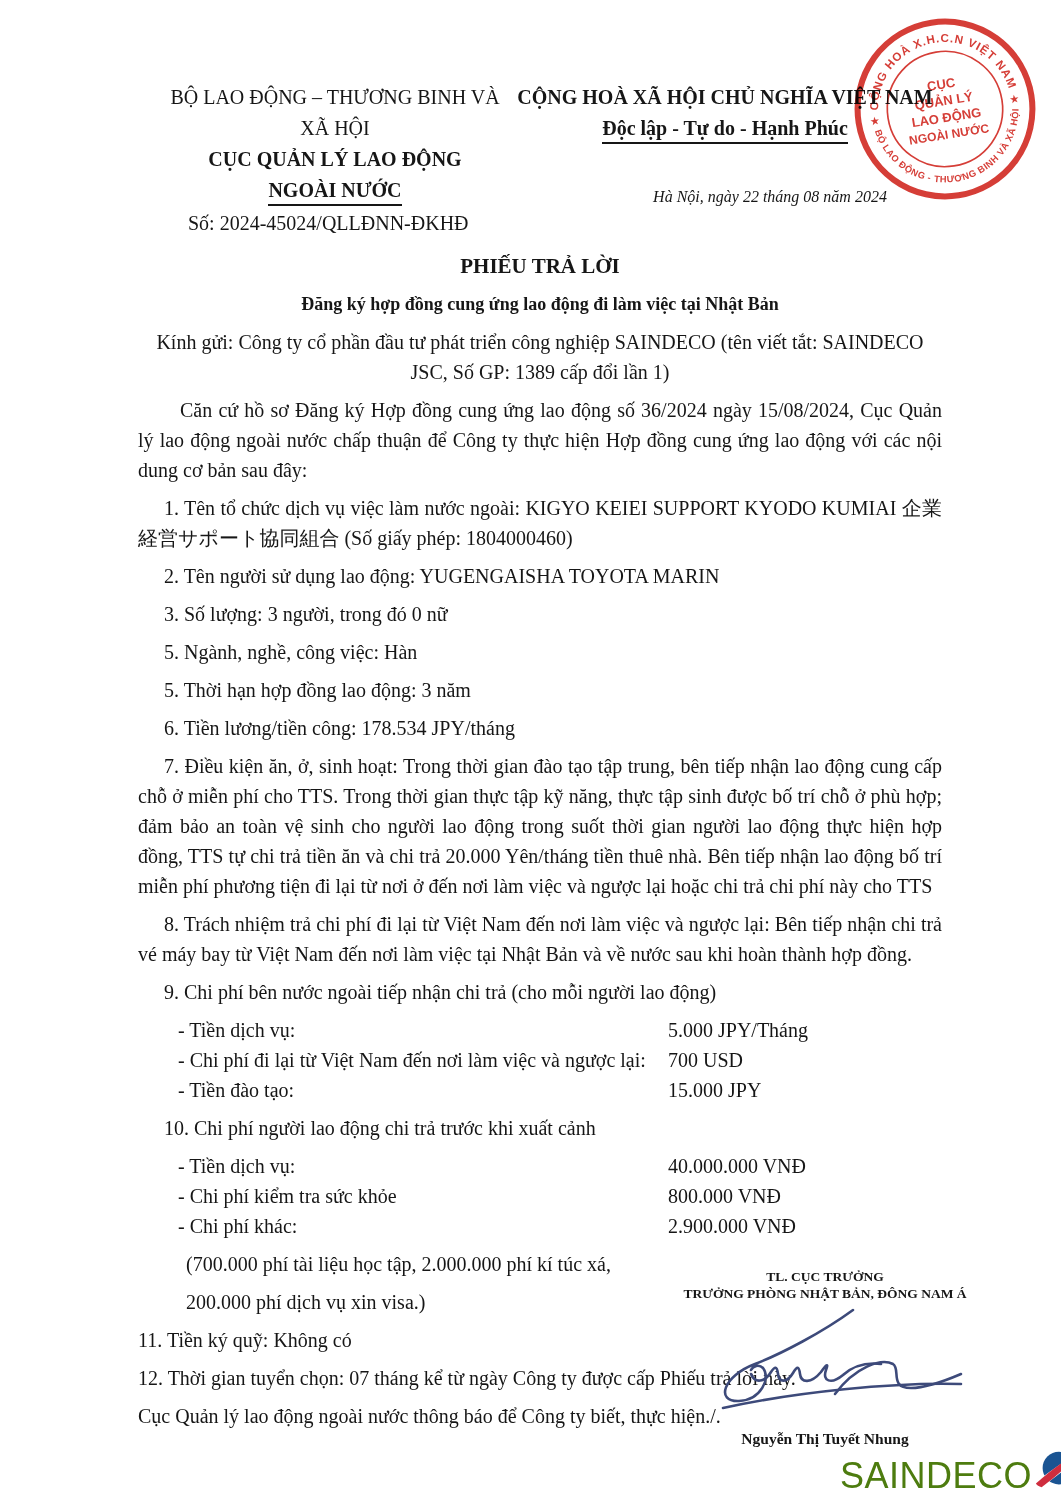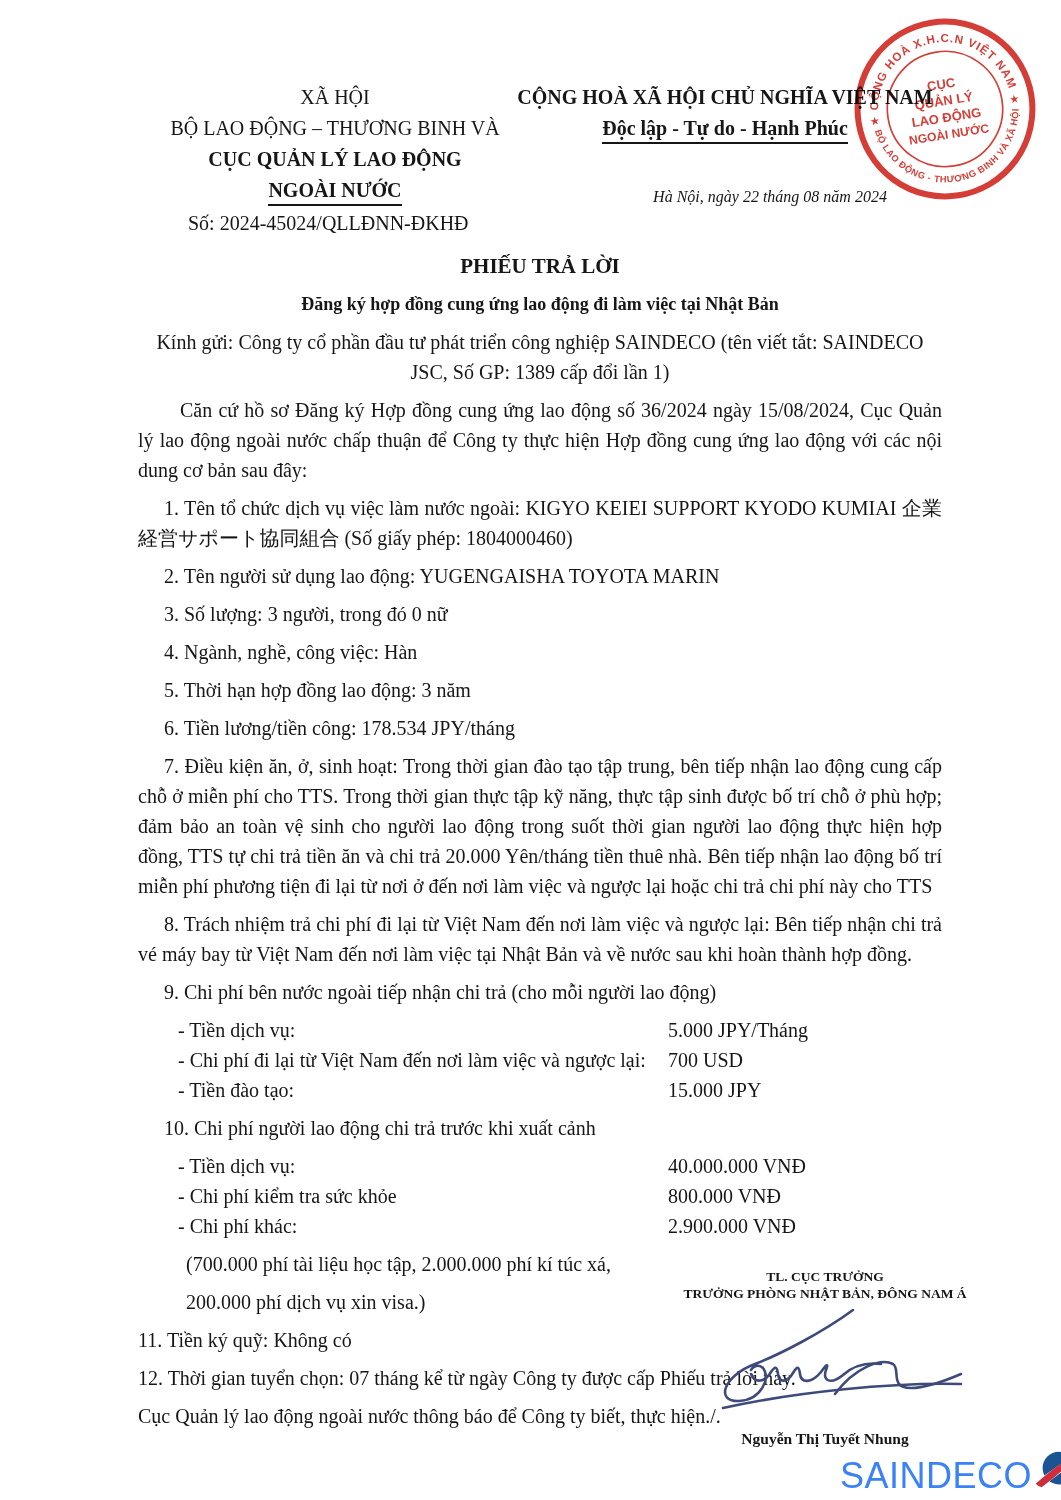--- a/index.html
+++ b/index.html
@@ -48,32 +48,32 @@
   
   .sig { position:absolute; left:660px; top:1268px; width:330px; text-align:center; }
   .sig-t1 { font-weight:bold; font-size:13.5px; line-height:17px; }
   .sig-t2 { font-weight:bold; font-size:13.5px; line-height:17px; white-space:nowrap; }
   .sig-draw { margin:2px auto 0; display:block; }
   .sig-name { font-weight:bold; font-size:15.5px; margin-top:16px; }
   
   .logo { position:absolute; left:840px; top:1447px; display:flex; align-items:flex-start; }
   .logo-text {
     font-family:"Liberation Sans", sans-serif; font-size:36px; line-height:46px;
-    color:#3b82f6; letter-spacing:0.5px; margin-top:6px;
+    color:#4d7c0f; letter-spacing:0.5px; margin-top:6px;
   }
   .logo-icon { margin-left:2px; }
 </style>
 </head>
 <body>
 
 <div class="page">
 
   <div class="org">
+    <div>BỘ LAO ĐỘNG – THƯƠNG BINH VÀ</div>
     <div>XÃ HỘI</div>
-    <div>BỘ LAO ĐỘNG – THƯƠNG BINH VÀ</div>
     <div class="dept">CỤC QUẢN LÝ LAO ĐỘNG</div>
     <div class="dept"><span class="u">NGOÀI NƯỚC</span></div>
   </div>
   <div class="doc-number">Số: 2024-45024/QLLĐNN-ĐKHĐ</div>
 
   <div class="national">
     <div>CỘNG HOÀ XÃ HỘI CHỦ NGHĨA VIỆT NAM</div>
     <div><span class="u">Độc lập - Tự do - Hạnh Phúc</span></div>
   </div>
   <div class="date-line">Hà Nội, ngày 22 tháng 08 năm 2024</div>
@@ -101,21 +101,21 @@
 
   <div class="doc">
     <p class="title-main">PHIẾU TRẢ LỜI</p>
     <p class="title-sub">Đăng ký hợp đồng cung ứng lao động đi làm việc tại Nhật Bản</p>
     <p class="recipient">Kính gửi: Công ty cổ phần đầu tư phát triển công nghiệp SAINDECO (tên viết tắt: SAINDECO JSC, Số GP: 1389 cấp đổi lần 1)</p>
 
     <p class="para ind">Căn cứ hồ sơ Đăng ký Hợp đồng cung ứng lao động số 36/2024 ngày 15/08/2024, Cục Quản lý lao động ngoài nước chấp thuận để Công ty thực hiện Hợp đồng cung ứng lao động với các nội dung cơ bản sau đây:</p>
     <p class="para num">1. Tên tổ chức dịch vụ việc làm nước ngoài: KIGYO KEIEI SUPPORT KYODO KUMIAI 企業経営サポート協同組合 (Số giấy phép: 1804000460)</p>
     <p class="para num">2. Tên người sử dụng lao động: YUGENGAISHA TOYOTA MARIN</p>
     <p class="para num">3. Số lượng: 3 người, trong đó 0 nữ</p>
-    <p class="para num">4. Ngành, nghề, công việc: Hàn</p>
+    <p class="para num">5. Ngành, nghề, công việc: Hàn</p>
     <p class="para num">5. Thời hạn hợp đồng lao động: 3 năm</p>
     <p class="para num">6. Tiền lương/tiền công: 178.534 JPY/tháng</p>
     <p class="para num">7. Điều kiện ăn, ở, sinh hoạt: Trong thời gian đào tạo tập trung, bên tiếp nhận lao động cung cấp chỗ ở miễn phí cho TTS. Trong thời gian thực tập kỹ năng, thực tập sinh được bố trí chỗ ở phù hợp; đảm bảo an toàn vệ sinh cho người lao động trong suốt thời gian người lao động thực hiện hợp đồng, TTS tự chi trả tiền ăn và chi trả 20.000 Yên/tháng tiền thuê nhà. Bên tiếp nhận lao động bố trí miễn phí phương tiện đi lại từ nơi ở đến nơi làm việc và ngược lại hoặc chi trả chi phí này cho TTS</p>
     <p class="para num">8. Trách nhiệm trả chi phí đi lại từ Việt Nam đến nơi làm việc và ngược lại: Bên tiếp nhận chi trả vé máy bay từ Việt Nam đến nơi làm việc tại Nhật Bản và về nước sau khi hoàn thành hợp đồng.</p>
     <p class="para num">9. Chi phí bên nước ngoài tiếp nhận chi trả (cho mỗi người lao động)</p>
 
     <div class="fee-row">
       <span class="fee-label">- Tiền dịch vụ:</span>
       <span class="fee-value">5.000 JPY/Tháng</span>
     </div>

